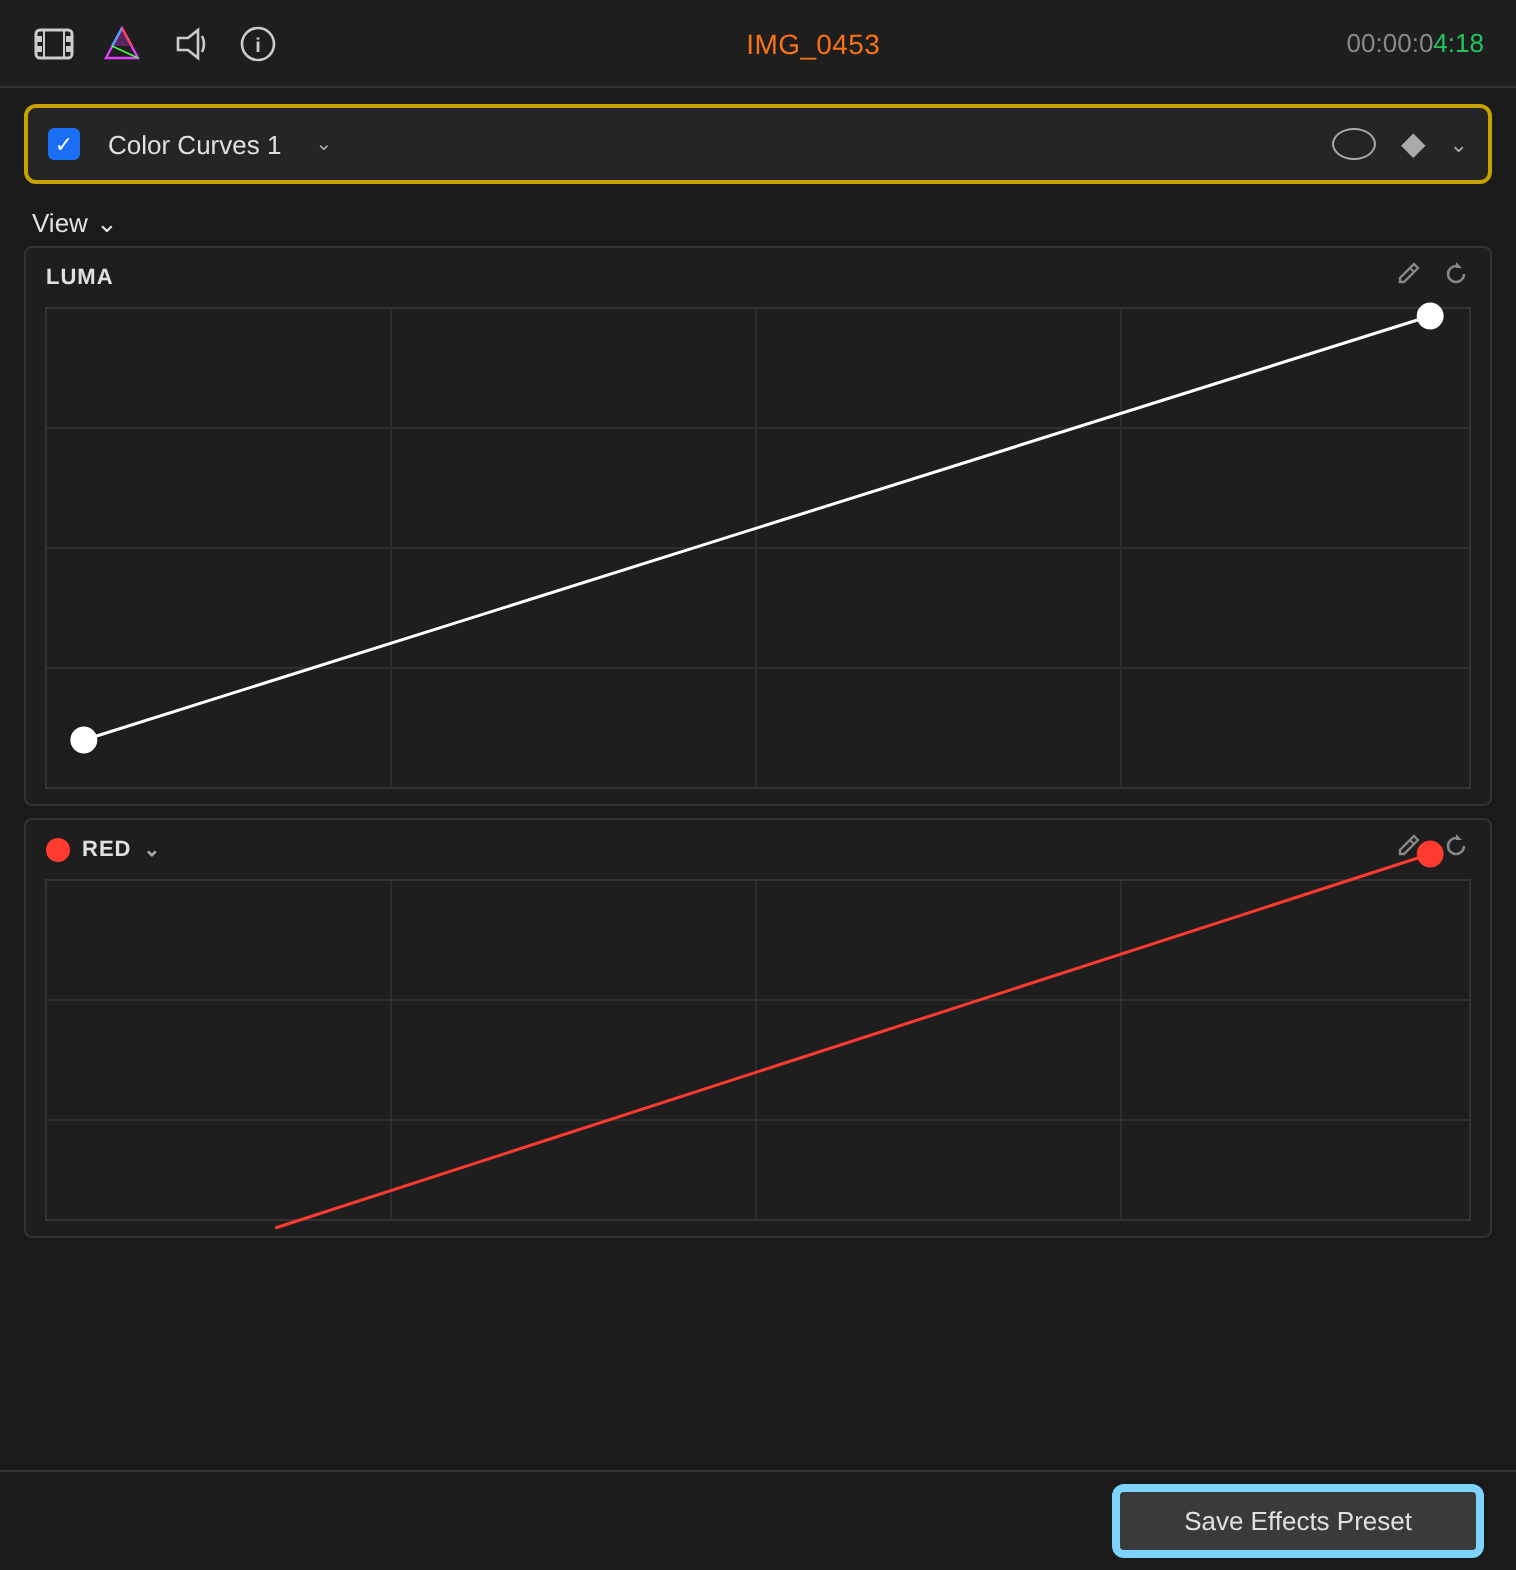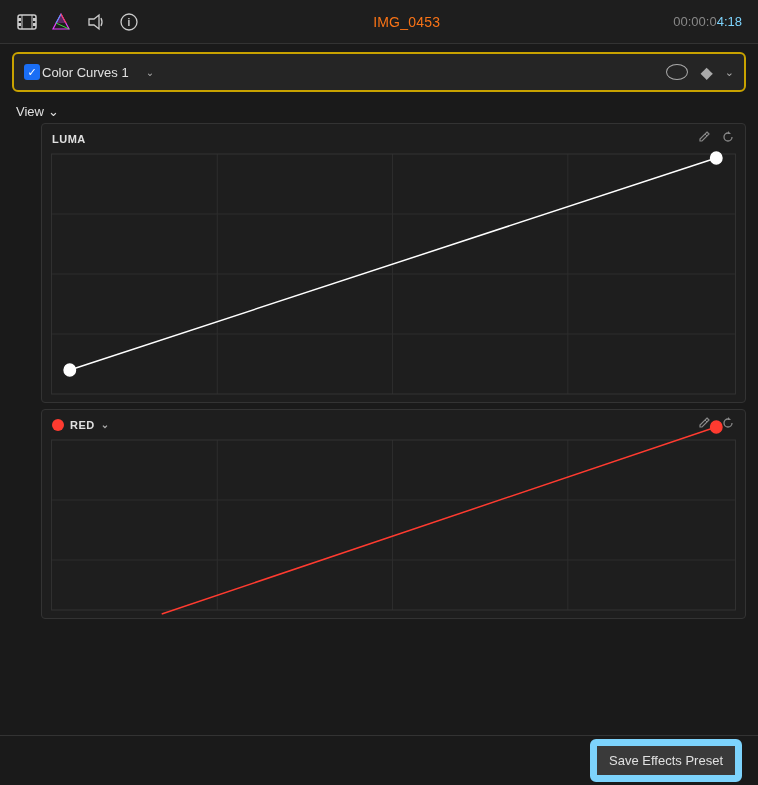--- a/index.html
+++ b/index.html
@@ -48,21 +48,21 @@
       letter-spacing: 0.2px;
     }
 
     .toolbar-time {
       color: #888;
       font-size: 13px;
       font-variant-numeric: tabular-nums;
     }
 
     .toolbar-time .highlight {
-      color: #7dd3fc;
+      color: #22c55e;
     }
 
     
     .effect-header {
       display: flex;
       align-items: center;
       border: 2px solid #c8a200;
       border-radius: 6px;
       margin: 8px 12px;
       padding: 6px 10px;
@@ -78,21 +78,21 @@
       border: none;
       display: flex;
       align-items: center;
       justify-content: center;
       color: white;
       font-size: 11px;
       flex-shrink: 0;
     }
 
     .effect-name {
-      margin-left: 2px;
+      margin-left: 14px;
       font-size: 13px;
       color: #e0e0e0;
       font-weight: 500;
       flex: 1;
       display: flex;
       align-items: center;
       gap: 17px;
     }
 
     .effect-name-chevron {
@@ -153,21 +153,20 @@
       gap: 0;
     }
 
     .curve-panel {
       background: #1e1e1e;
       border: 1px solid #333;
       border-radius: 4px;
       margin-bottom: 6px;
       position: relative;
       overflow: hidden;
-      margin-left: 29px;
     }
 
     .curve-label-row {
       display: flex;
       align-items: center;
       justify-content: space-between;
       padding: 6px 10px 0 10px;
       position: absolute;
       top: 0;
       left: 0;
@@ -221,25 +220,25 @@
       background: #1a1a1a;
       border-top: 1px solid #333;
       display: flex;
       align-items: center;
       justify-content: flex-end;
       padding: 0 16px;
     }
 
     .save-preset-btn {
       background: #3a3a3a;
-      border: 7px solid #7dd3fc;
+      border: 4px solid #7dd3fc;
       border-radius: 6px;
       color: #e0e0e0;
       font-size: 13px;
-      padding: 7px 12px;
+      padding: 7px 32px;
       cursor: pointer;
       font-weight: 500;
     }
   </style>
 </head>
 <body>
 
 <div class="toolbar">
   <div class="toolbar-left">
 

